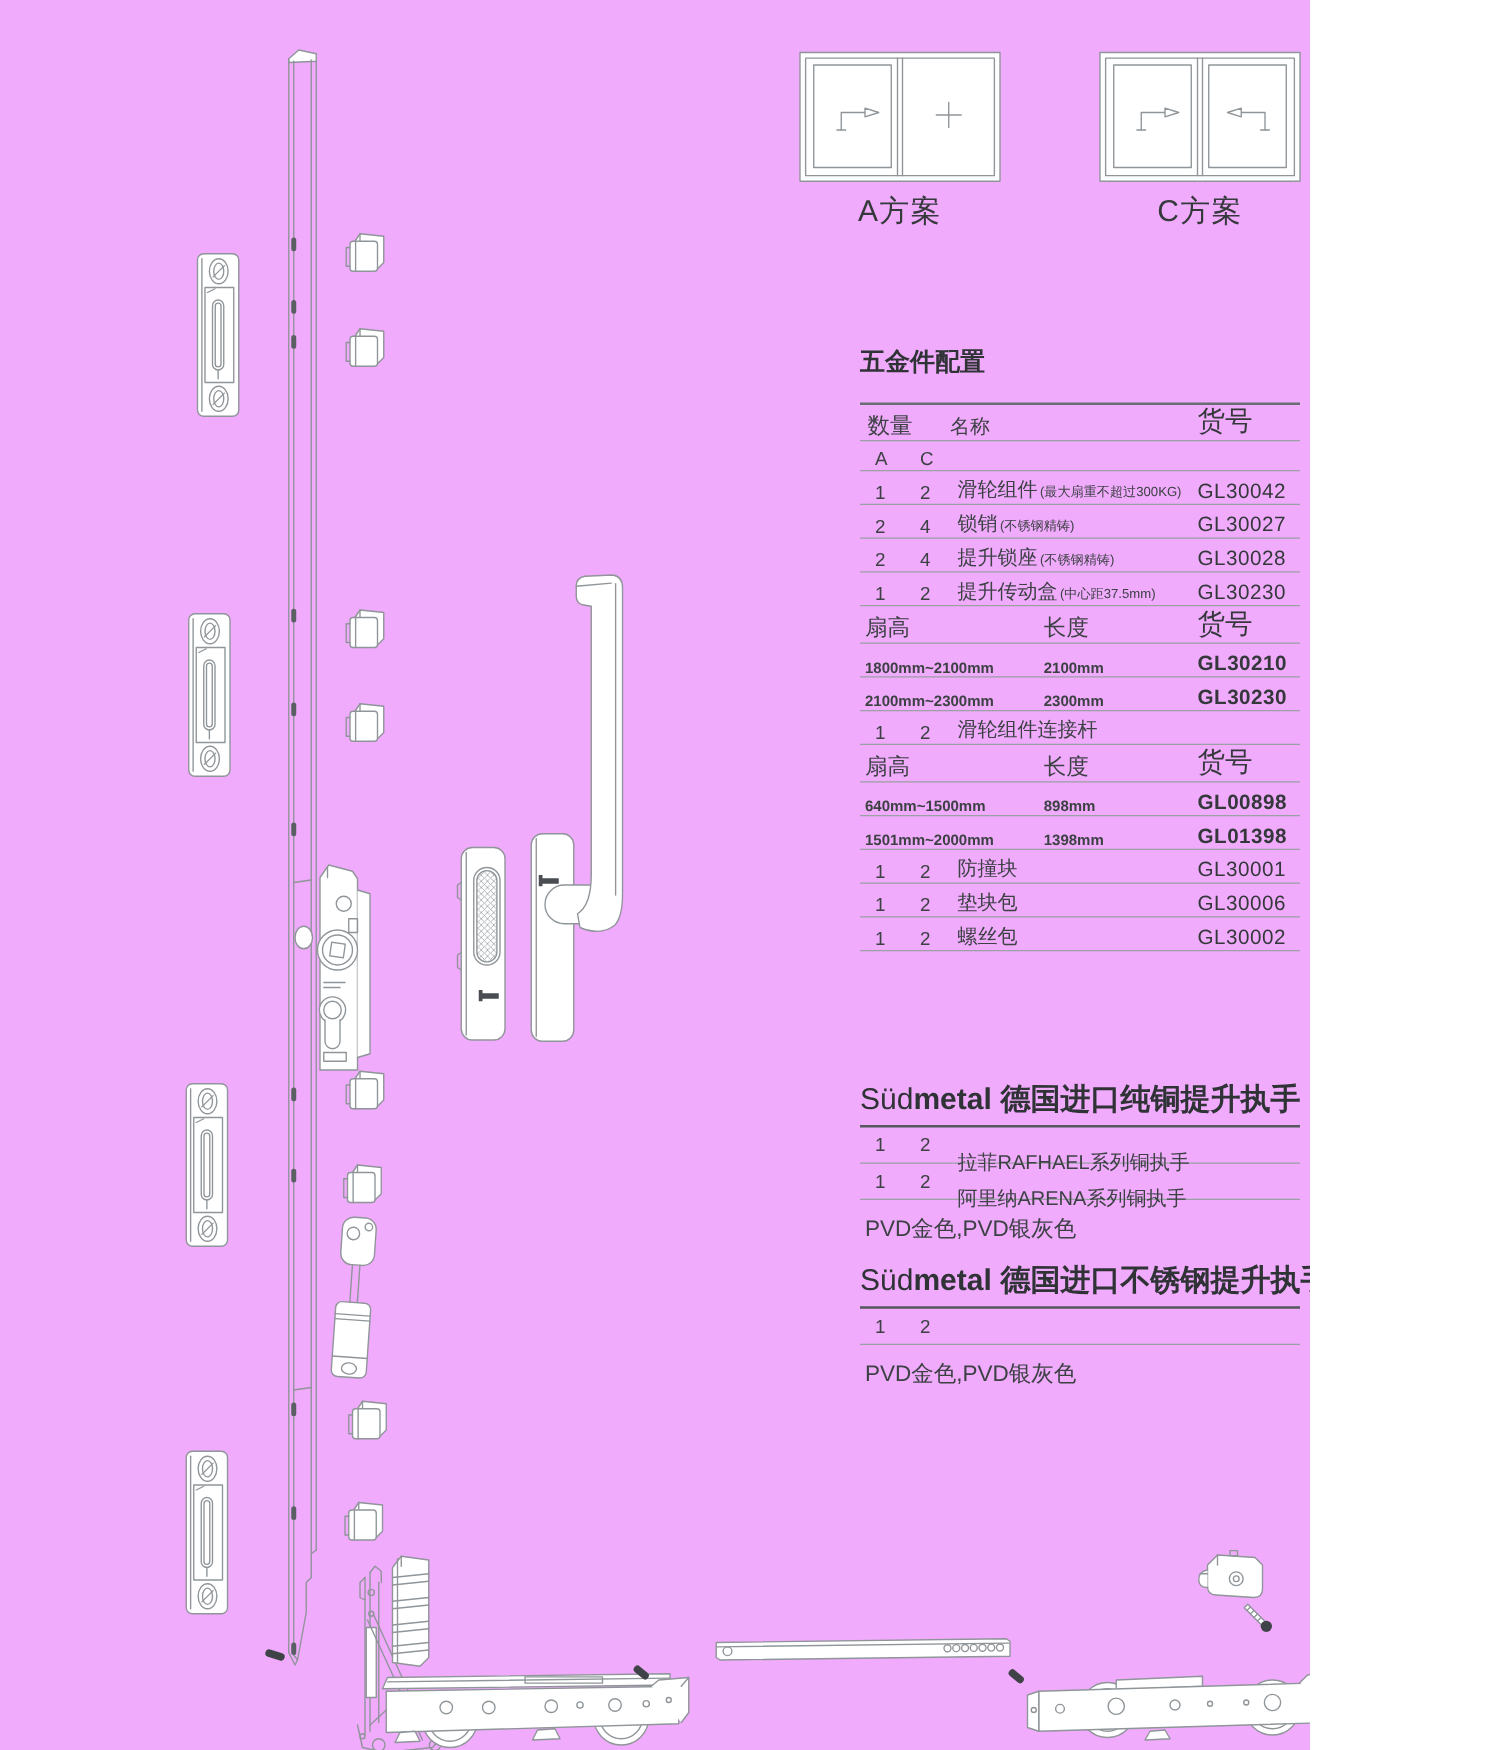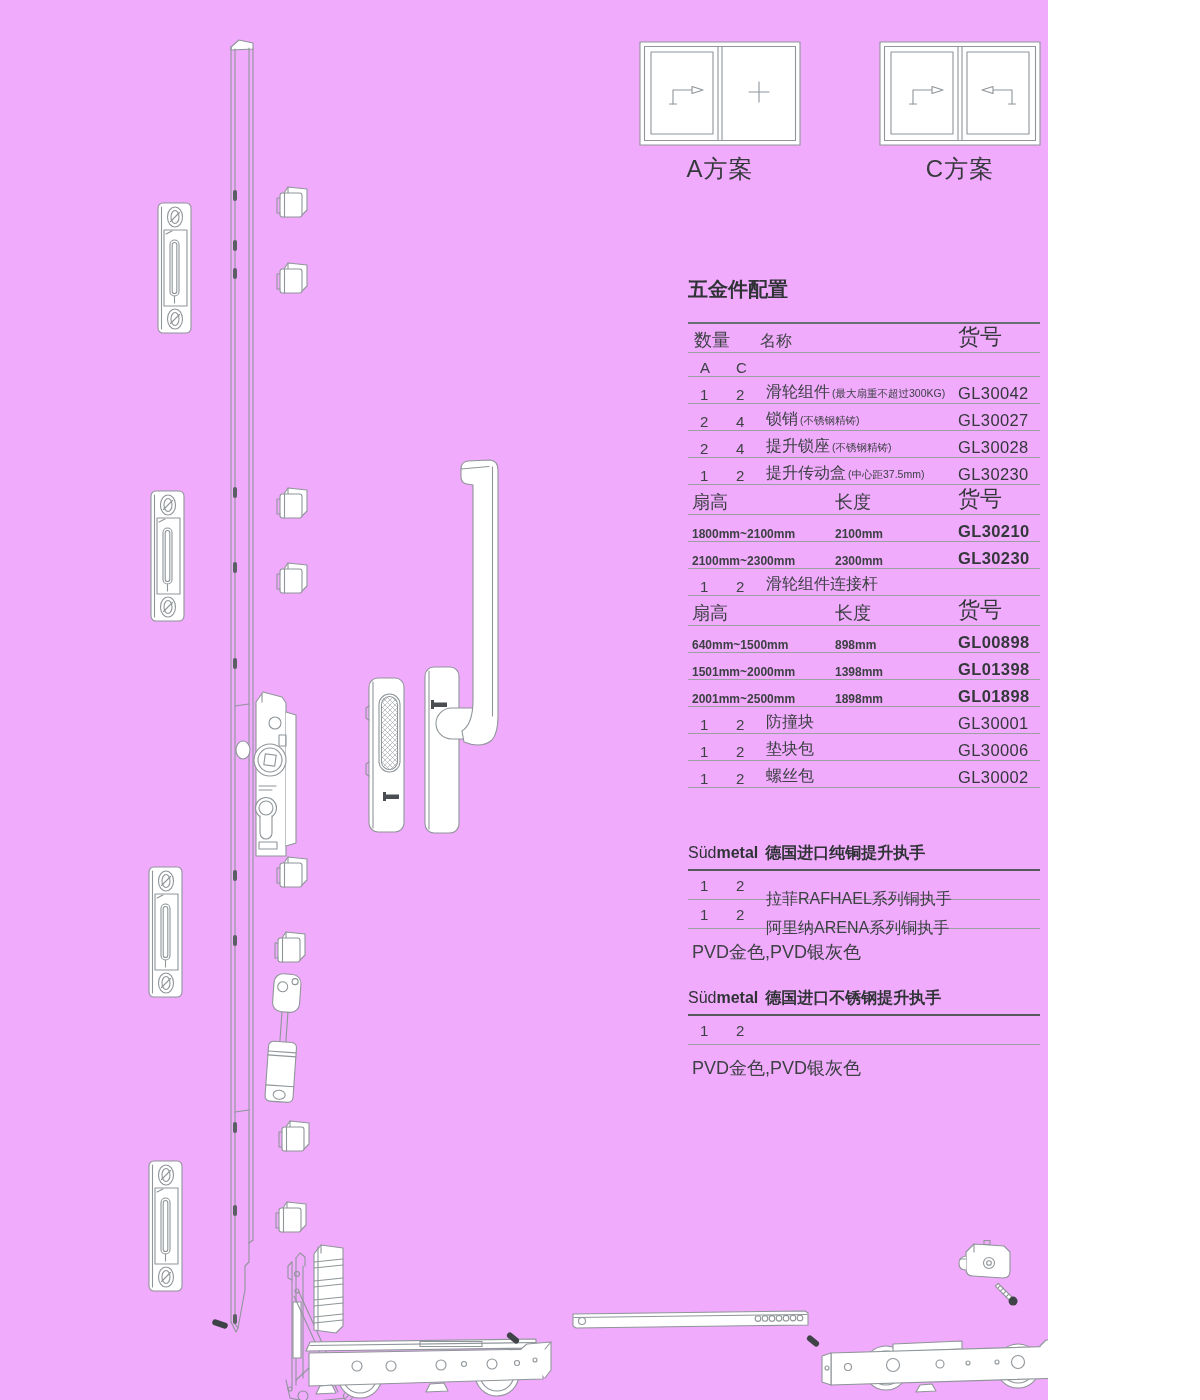--- a/index.html
+++ b/index.html
@@ -24,21 +24,21 @@
   .cname .note{font-size:10.5px;margin-left:2px;}
   .csku{width:82px;font-size:16.5px;letter-spacing:.4px;color:#34383b;}
   .r-qty{height:26px;}
   .size-hdr{height:29px;font-size:18px;}
   .r-size{height:26px;font-size:12px;font-weight:bold;}
   .ch{width:143px;padding-left:4px;}
   .clen{flex:1;}
   .hw-head .csku,.size-hdr .csku{font-size:22px;font-weight:normal;letter-spacing:0;}
   
   .brand-panel{position:absolute;left:688px;width:352px;}
-  .brand-title{font-size:16px;color:#2f3336;padding-bottom:5px;border-bottom:2px solid #55595c;white-space:nowrap;}
+  .brand-title{font-size:24px;color:#2f3336;padding-bottom:5px;border-bottom:2px solid #55595c;white-space:nowrap;margin-top:20px;}
   .b-light{font-weight:normal;}
   .b-bold{font-weight:bold;}
   .b-cn{font-weight:bold;margin-left:7px;}
   .brand-row{display:flex;align-items:center;height:28px;border-bottom:1px solid #9aa0a4;}
   .pvd-note{margin-top:11px;font-size:18px;padding-left:4px;color:#3d4144;}
 </style>
 </head>
 <body>
 
 <div class="canvas">
@@ -426,25 +426,20 @@
   <div class="hw-row r-size">
     <span class="ch">640mm~1500mm</span>
     <span class="clen">898mm</span>
     <span class="csku">GL00898</span>
   </div>
   <div class="hw-row r-size">
     <span class="ch">1501mm~2000mm</span>
     <span class="clen">1398mm</span>
     <span class="csku">GL01398</span>
   </div>
-  <div class="hw-row r-size">
-    <span class="ch">2001mm~2500mm</span>
-    <span class="clen">1898mm</span>
-    <span class="csku">GL01898</span>
-  </div>
 
   <div class="hw-row r-qty">
     <span class="ca">1</span>
     <span class="cc">2</span>
     <span class="cname">防撞块</span>
     <span class="csku">GL30001</span>
   </div>
   <div class="hw-row r-qty">
     <span class="ca">1</span>
     <span class="cc">2</span>

